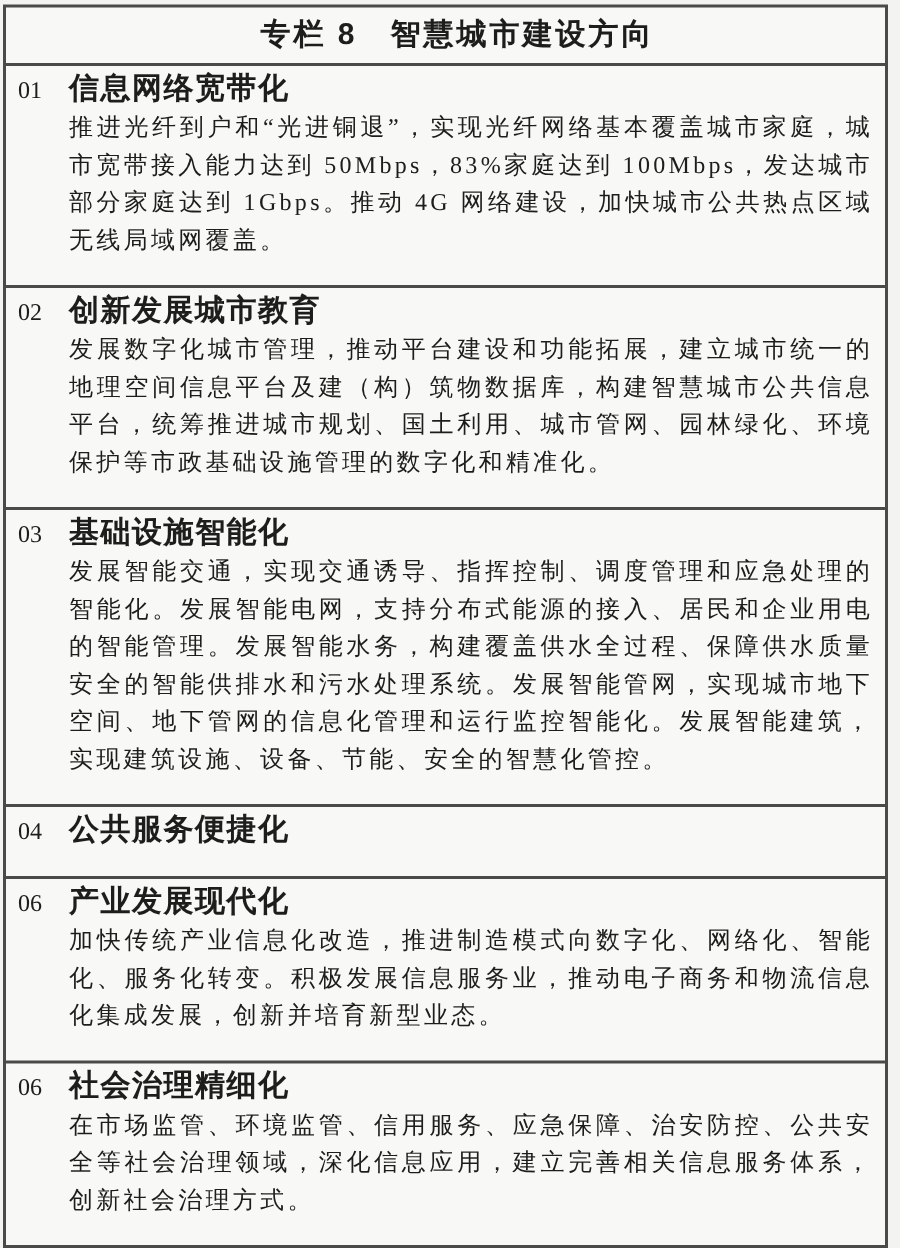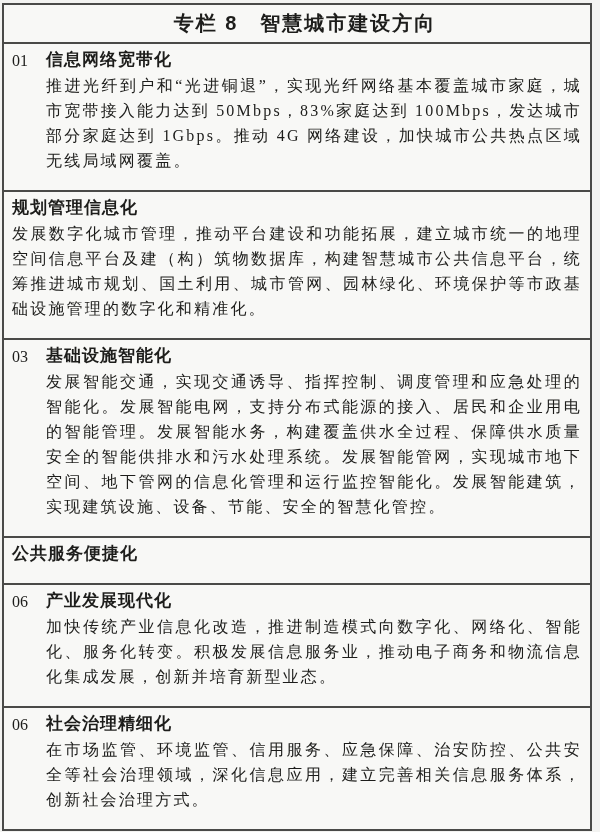--- a/index.html
+++ b/index.html
@@ -44,21 +44,21 @@
     font-size: 16px;
     line-height: 25px;
     padding-top: 1px;
     font-family: "Liberation Serif", serif;
   }
   .content {
     flex: 1;
     min-width: 0;
   }
   .heading {
-    font-size: 17px;
+    font-size: 20px;
     font-weight: bold;
     line-height: 25px;
     letter-spacing: 1px;
     font-family: "Liberation Sans", sans-serif;
   }
   .body-text {
     margin: 1px 0 0 0;
     font-size: 16px;
     line-height: 25px;
     letter-spacing: 2.2px;
@@ -78,35 +78,37 @@
 
   <div class="section">
     <div class="num">01</div>
     <div class="content">
       <div class="heading">信息网络宽带化</div>
       <p class="body-text">推进光纤到户和“光进铜退”，实现光纤网络基本覆盖城市家庭，城市宽带接入能力达到 50Mbps，83%家庭达到 100Mbps，发达城市部分家庭达到 1Gbps。推动 4G 网络建设，加快城市公共热点区域无线局域网覆盖。</p>
     </div>
   </div>
 
   <div class="section">
+    <div class="num">02</div>
     <div class="content">
-      <div class="heading">规划管理信息化</div>
+      <div class="heading">创新发展城市教育</div>
       <p class="body-text">发展数字化城市管理，推动平台建设和功能拓展，建立城市统一的地理空间信息平台及建（构）筑物数据库，构建智慧城市公共信息平台，统筹推进城市规划、国土利用、城市管网、园林绿化、环境保护等市政基础设施管理的数字化和精准化。</p>
     </div>
   </div>
 
   <div class="section">
     <div class="num">03</div>
     <div class="content">
       <div class="heading">基础设施智能化</div>
       <p class="body-text">发展智能交通，实现交通诱导、指挥控制、调度管理和应急处理的智能化。发展智能电网，支持分布式能源的接入、居民和企业用电的智能管理。发展智能水务，构建覆盖供水全过程、保障供水质量安全的智能供排水和污水处理系统。发展智能管网，实现城市地下空间、地下管网的信息化管理和运行监控智能化。发展智能建筑，实现建筑设施、设备、节能、安全的智慧化管控。</p>
     </div>
   </div>
 
   <div class="section">
+    <div class="num">04</div>
     <div class="content">
       <div class="heading">公共服务便捷化</div>
     </div>
   </div>
 
   <div class="section">
     <div class="num">06</div>
     <div class="content">
       <div class="heading">产业发展现代化</div>
       <p class="body-text">加快传统产业信息化改造，推进制造模式向数字化、网络化、智能化、服务化转变。积极发展信息服务业，推动电子商务和物流信息化集成发展，创新并培育新型业态。</p>

